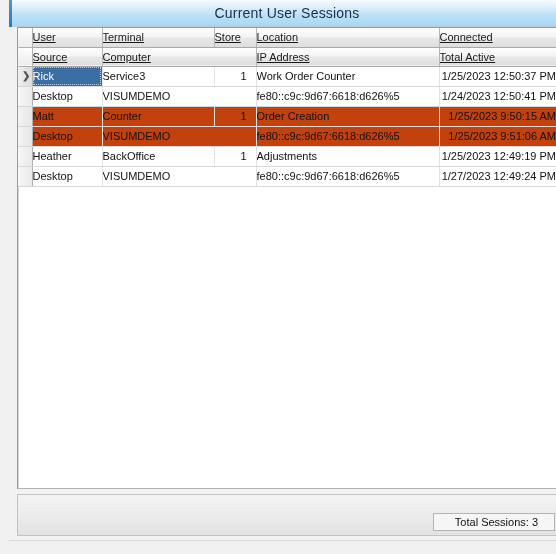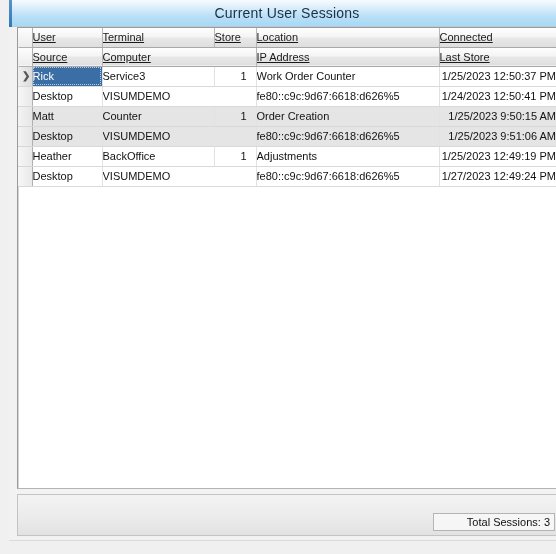--- a/index.html
+++ b/index.html
@@ -139,21 +139,21 @@
     height: 20px;
     border-right: 1px solid #e2e2e2;
     border-bottom: 1px solid #d9d9d9;
     padding-left: 5px;
     color: #121212;
   }
   td.cell.num { text-align: right; padding-right: 9px; padding-left: 0; }
   td.cell.last { border-right: none; text-align: right; }
 
   tr.row-white td.cell { background: #ffffff; }
-  tr.row-green td.cell { background: #e5e5e5; }
+  tr.row-green td.cell { background: #c2410c; }
   tr.row-green .sel-cell { background: linear-gradient(to right, #f3f3f3, #e6e6e6); }
 
   td.cell.selected {
     background: #3a6ea5 !important;
     color: #ffffff;
     outline: 1px dotted #b9cde4;
     outline-offset: -2px;
   }
 
   
@@ -171,21 +171,21 @@
     position: absolute;
     right: 1px;
     top: 18px;
     width: 122px;
     height: 18px;
     background: #f6f6f6;
     border: 1px solid #b4b4b4;
     box-sizing: border-box;
     line-height: 16px;
     text-align: right;
-    padding-right: 4px;
+    padding-right: 16px;
     font-size: 11px;
     color: #111111;
   }
 
   
   #bottom-strip {
     position: absolute;
     left: 0;
     top: 540px;
     width: 556px;
@@ -225,21 +225,21 @@
           <th class="hdr-cell">Store</th>
           <th class="hdr-cell">Location</th>
           <th class="hdr-cell last">Connected</th>
         </tr>
 
         <tr>
           <th class="sel-cell hdr"></th>
           <th class="hdr-cell">Source</th>
           <th class="hdr-cell" colspan="2">Computer</th>
           <th class="hdr-cell">IP Address</th>
-          <th class="hdr-cell last">Last Store</th>
+          <th class="hdr-cell last">Total Active</th>
         </tr>
       </thead>
 
       <tbody>
 
         <tr class="row-white">
           <td class="sel-cell sel-active">
             <span class="sel-arrow">❯</span>
           </td>
           <td class="cell selected">Rick</td>

